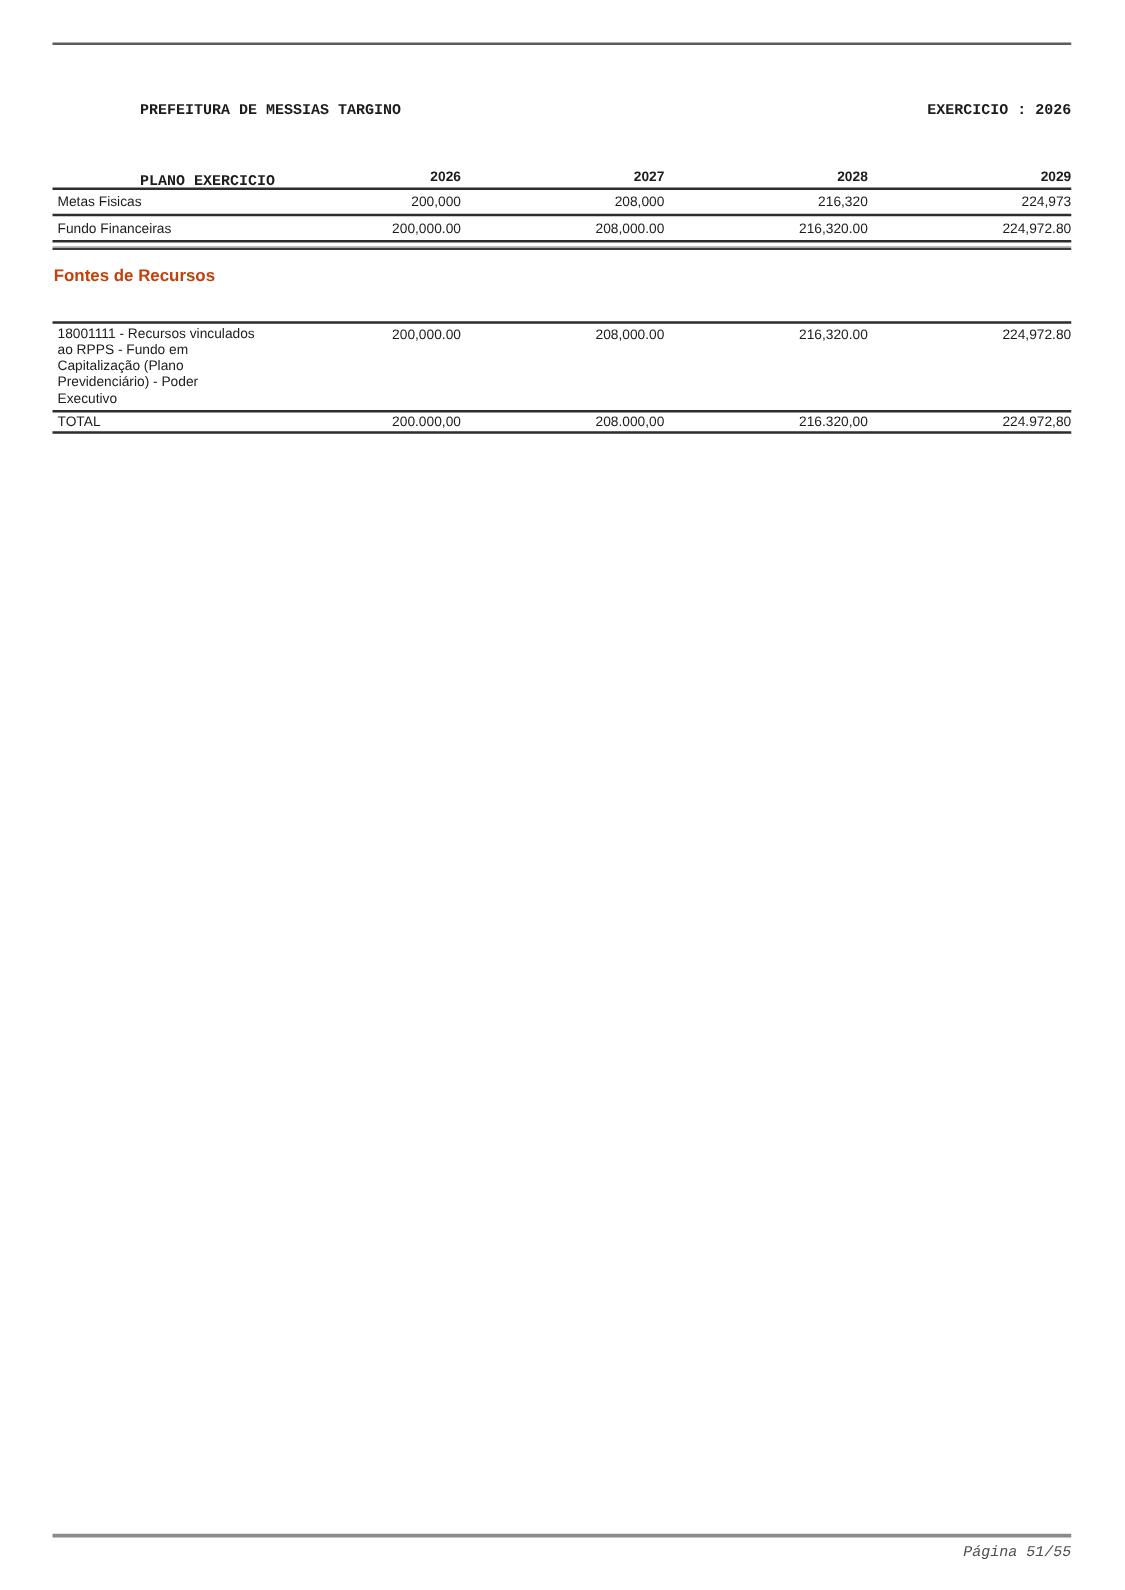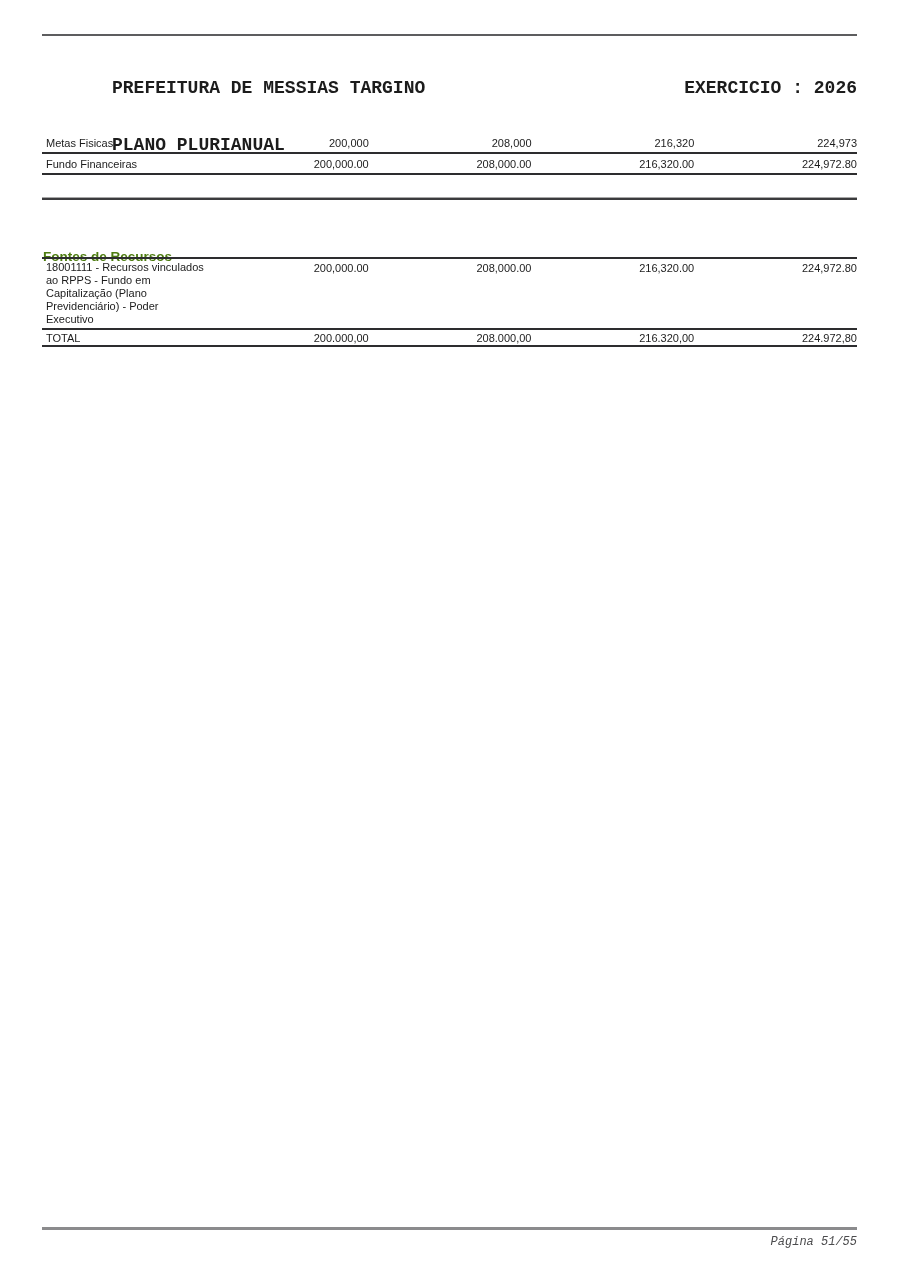--- a/index.html
+++ b/index.html
@@ -30,21 +30,21 @@
   }
   .rule-header-bottom {
     height: 3px;
     background: linear-gradient(#a8a8a8 1px, #3b3b3d 1px);
     margin-top: 4px;
   }
   .report-header-lines {
     padding: 5px 0 0 70px;
     font-family: "Liberation Mono", "DejaVu Sans Mono", monospace;
     font-weight: bold;
-    font-size: 18px;
+    font-size: 12px;
     line-height: 19px;
     white-space: pre;
   }
   .header-line-1 {
     display: flex;
     justify-content: space-between;
     align-items: baseline;
   }
 
   
@@ -82,22 +82,21 @@
   }
   .trow-years .cell-num { font-size: 11px; }
 
   
   .fontes-heading {
     position: absolute;
     left: 43px;
     top: 213px;
     font-size: 13.5px;
     font-weight: bold;
-    color: #4d7c0f;
-    margin-top: 36px;
+    color: #c2410c;
   }
   .fontes-table {
     position: absolute;
     left: 42px;
     right: 43px;
     top: 257px;
     border-top: 2px solid #2d2d2f;
   }
   .trow-fonte {
     display: flex;
@@ -143,26 +142,33 @@
 
 <div class="page">
 
   <div class="report-header">
     <div class="rule-top"></div>
     <div class="report-header-lines">
       <div class="header-line-1">
         <span>PREFEITURA DE MESSIAS TARGINO</span>
         <span>EXERCICIO : 2026</span>
       </div>
-      <div>PLANO PLURIANUAL</div>
+      <div>PLANO EXERCICIO</div>
     </div>
     <div class="rule-header-bottom"></div>
   </div>
 
   <div class="metas-table">
+    <div class="trow trow-years">
+      <div class="cell-label"></div>
+      <div class="cell-num">2026</div>
+      <div class="cell-num">2027</div>
+      <div class="cell-num">2028</div>
+      <div class="cell-num">2029</div>
+    </div>
     <div class="trow trow-data">
       <div class="cell-label">Metas Fisicas</div>
       <div class="cell-num">200,000</div>
       <div class="cell-num">208,000</div>
       <div class="cell-num">216,320</div>
       <div class="cell-num">224,973</div>
     </div>
     <div class="trow trow-data">
       <div class="cell-label">Fundo Financeiras</div>
       <div class="cell-num">200,000.00</div>

